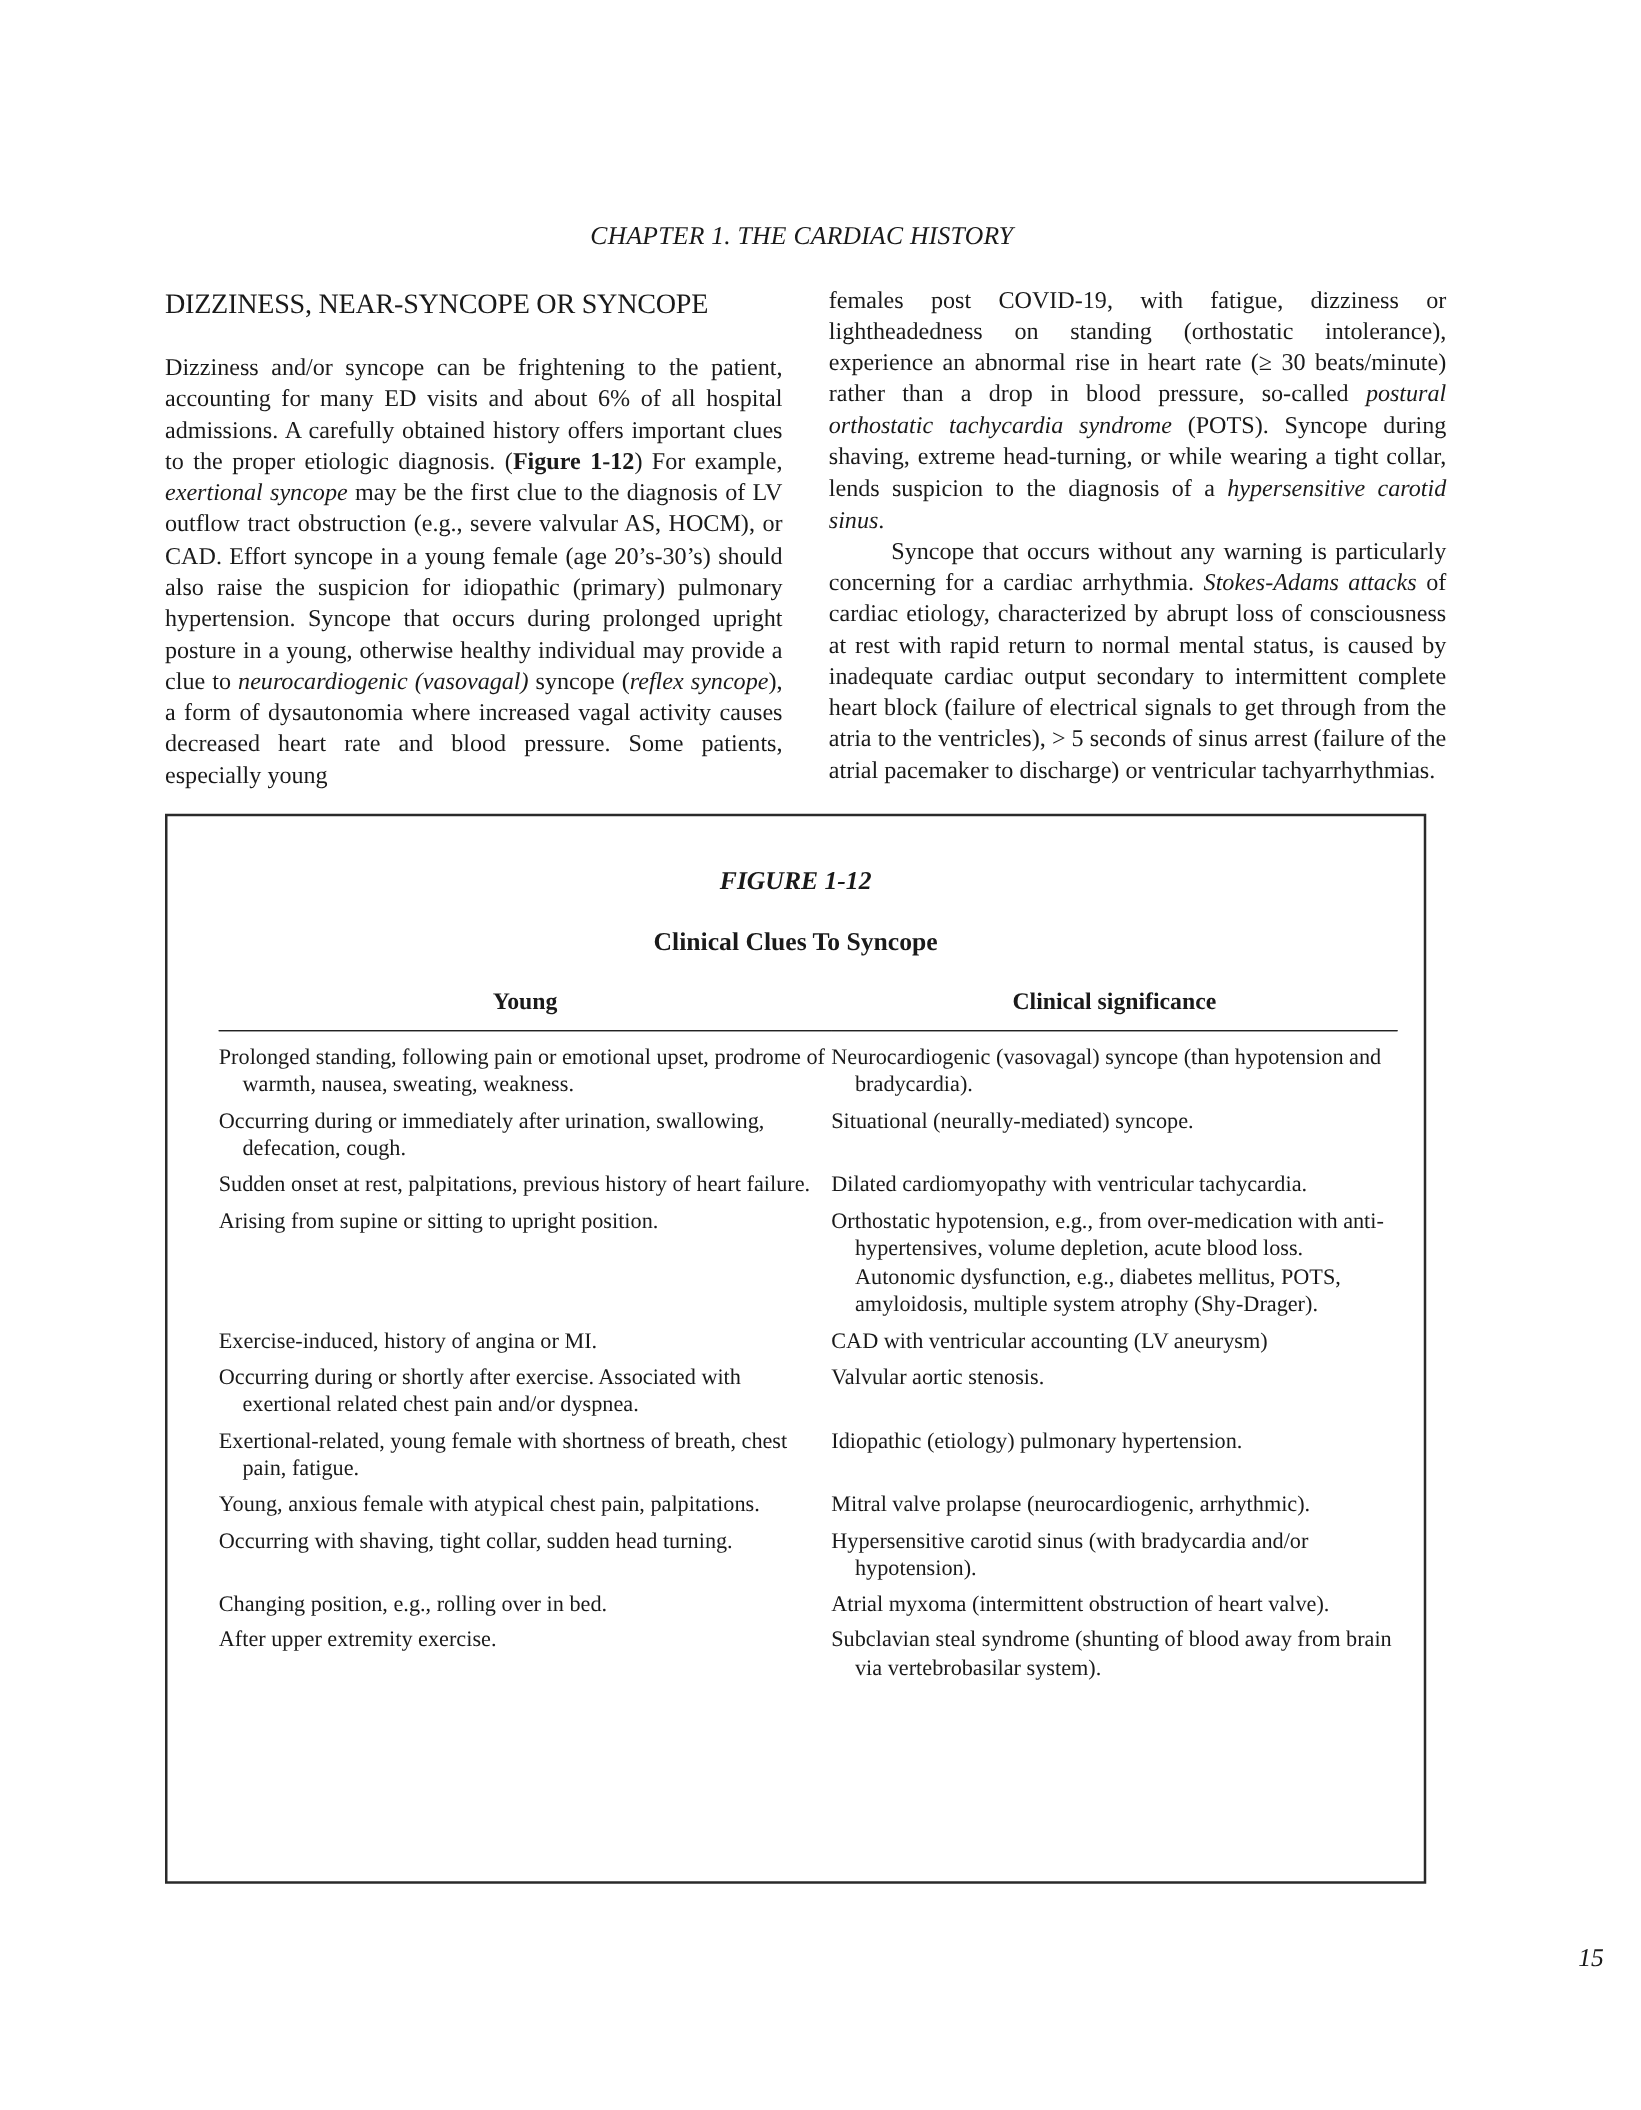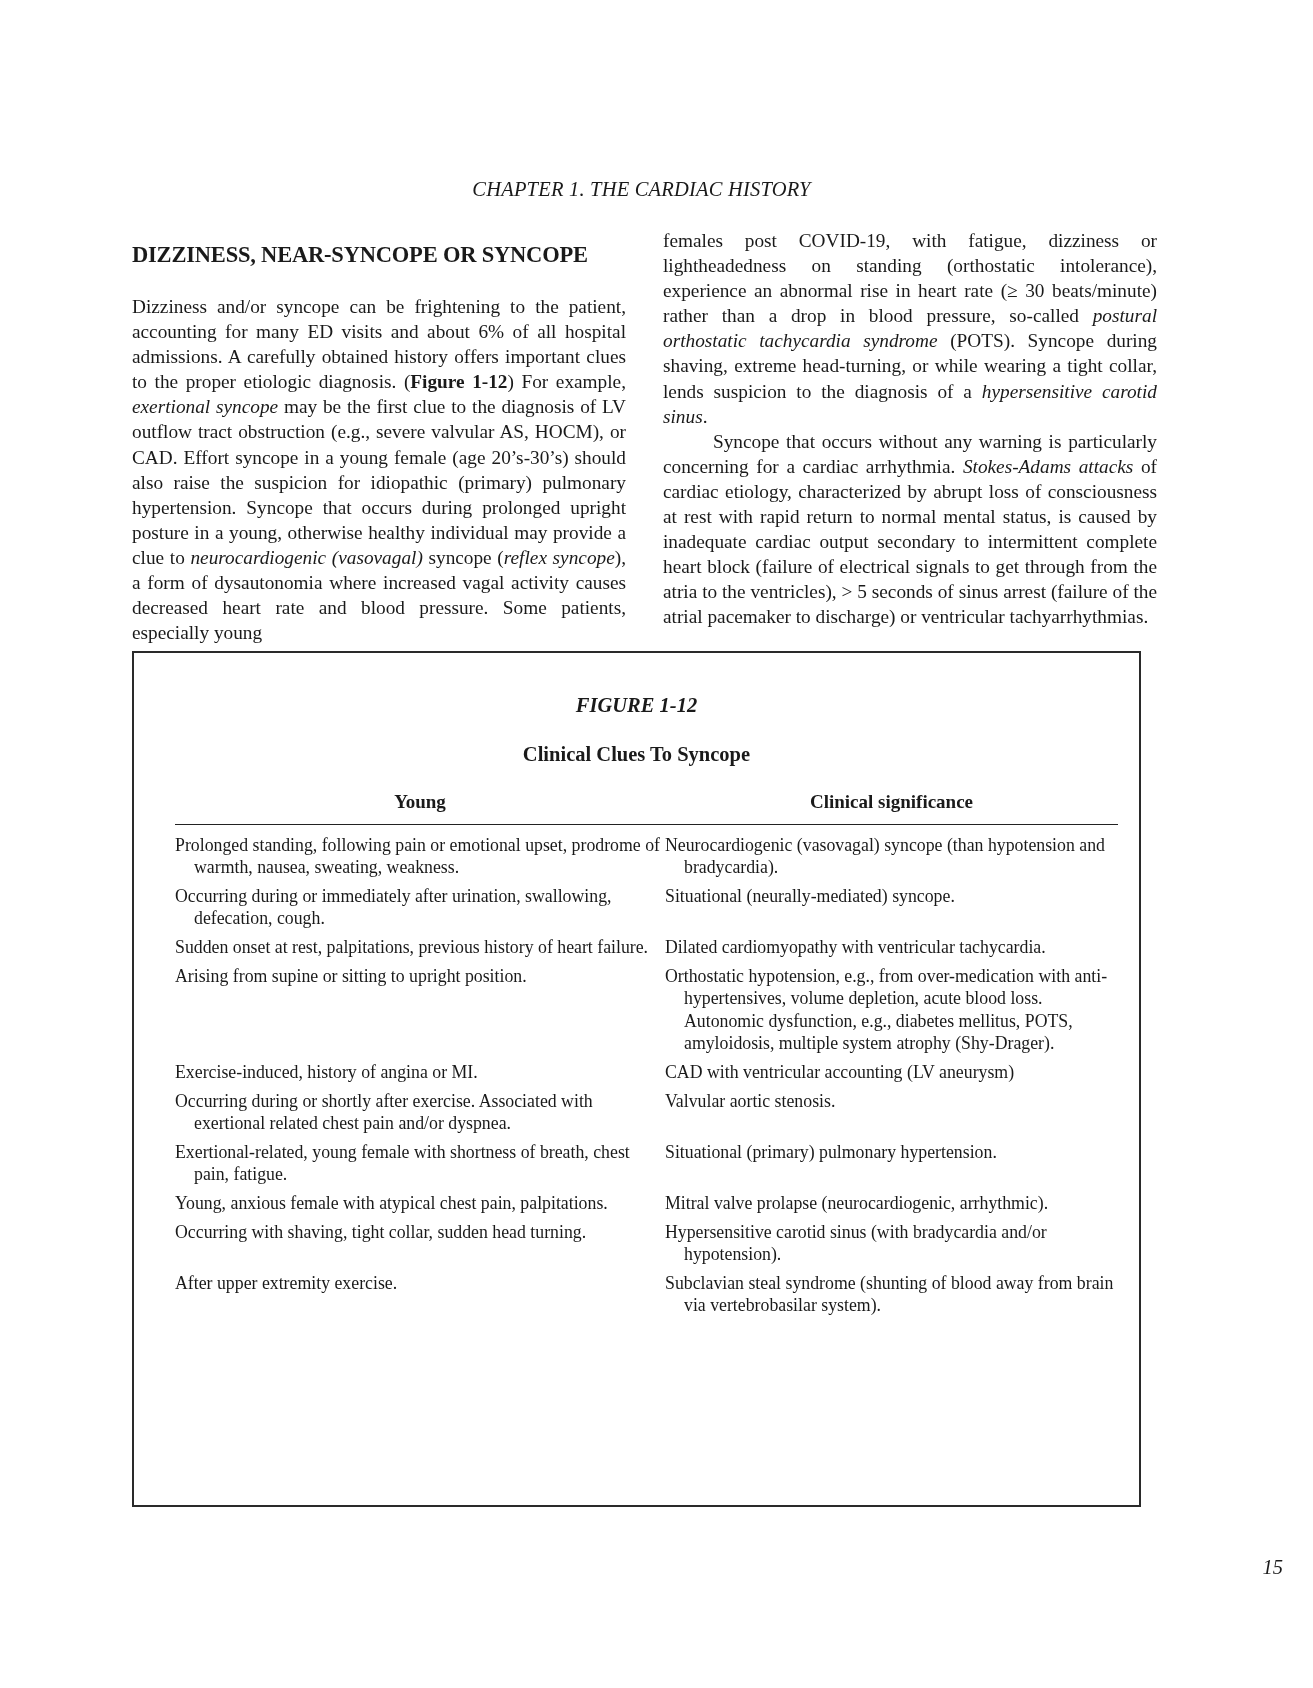--- a/index.html
+++ b/index.html
@@ -11,21 +11,21 @@
     position: absolute; top: 178px; left: 0; width: 1283px; text-align: center;
     font-style: italic; font-size: 20.5px; letter-spacing: 0.2px;
   }
   .col {
     position: absolute; top: 228px; width: 494px;
     font-size: 19.3px; line-height: 25.1px; text-align: justify;
   }
   .col-left { left: 132px; }
   .col-right { left: 663px; width: 494px; }
   .section-title {
-    font-weight: bold; font-size: 22.5px; line-height: 30px; margin: 12px 0 24px 0;
+    font-weight: normal; font-size: 22.5px; line-height: 30px; margin: 0 0 24px 0;
     text-align: left; letter-spacing: -0.2px;
   }
   .col p { margin: 0; }
   .col p.indent { text-indent: 50px; }
   .col em { font-style: italic; }
   .col b { font-weight: bold; }
 
   .figure-box {
     position: absolute; left: 132px; top: 651px; width: 1009px; height: 856px;
     border: 2px solid #2a2a2a; box-sizing: border-box;
@@ -132,41 +132,49 @@
           </td>
           <td class="c2">
             <div class="cell">Valvular aortic stenosis.</div>
           </td>
         </tr>
         <tr>
           <td class="c1">
             <div class="cell">Exertional-related, young female with shortness of breath, chest pain, fatigue.</div>
           </td>
           <td class="c2">
-            <div class="cell">Situational (primary) pulmonary hypertension.</div>
+            <div class="cell">Idiopathic (etiology) pulmonary hypertension.</div>
           </td>
         </tr>
         <tr>
           <td class="c1">
             <div class="cell">Young, anxious female with atypical chest pain, palpitations.</div>
           </td>
           <td class="c2">
             <div class="cell">Mitral valve prolapse (neurocardiogenic, arrhythmic).</div>
           </td>
         </tr>
         <tr>
           <td class="c1">
             <div class="cell">Occurring with shaving, tight collar, sudden head turning.</div>
           </td>
           <td class="c2">
             <div class="cell">Hypersensitive carotid sinus (with bradycardia and/or hypotension).</div>
           </td>
         </tr>
         <tr>
           <td class="c1">
+            <div class="cell">Changing position, e.g., rolling over in bed.</div>
+          </td>
+          <td class="c2">
+            <div class="cell">Atrial myxoma (intermittent obstruction of heart valve).</div>
+          </td>
+        </tr>
+        <tr>
+          <td class="c1">
             <div class="cell">After upper extremity exercise.</div>
           </td>
           <td class="c2">
             <div class="cell">Subclavian steal syndrome (shunting of blood away from brain via vertebrobasilar system).</div>
           </td>
         </tr>
       </tbody>
   </table>
 </div>
 

